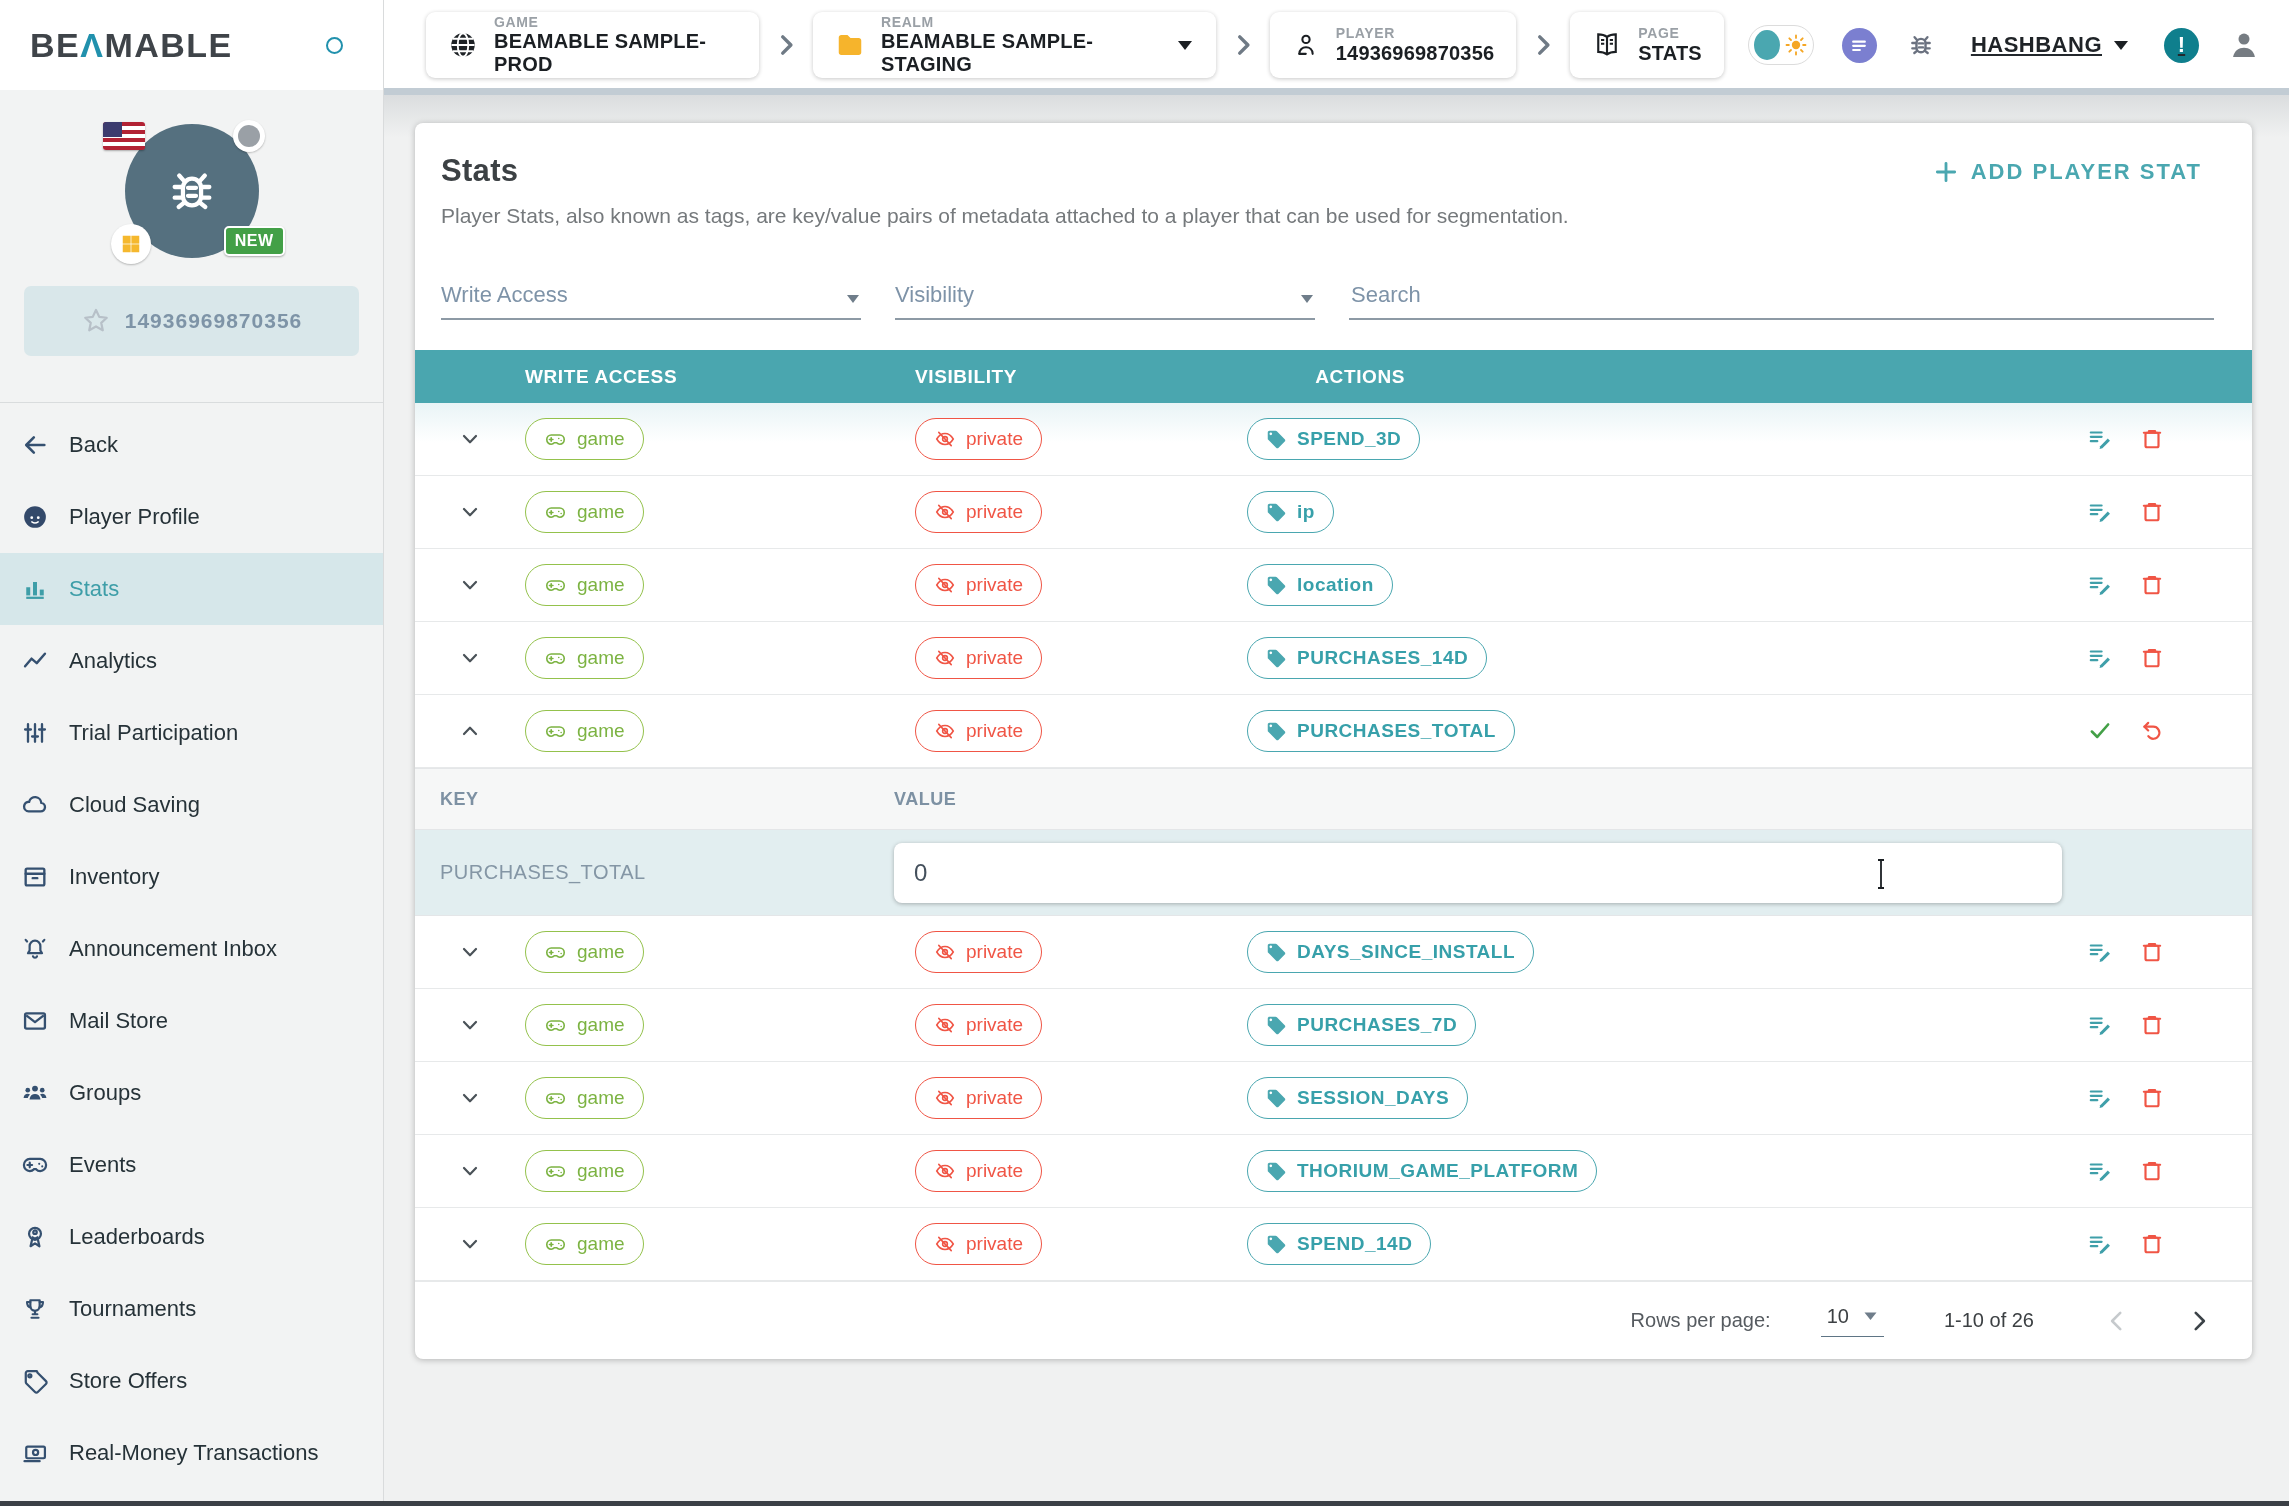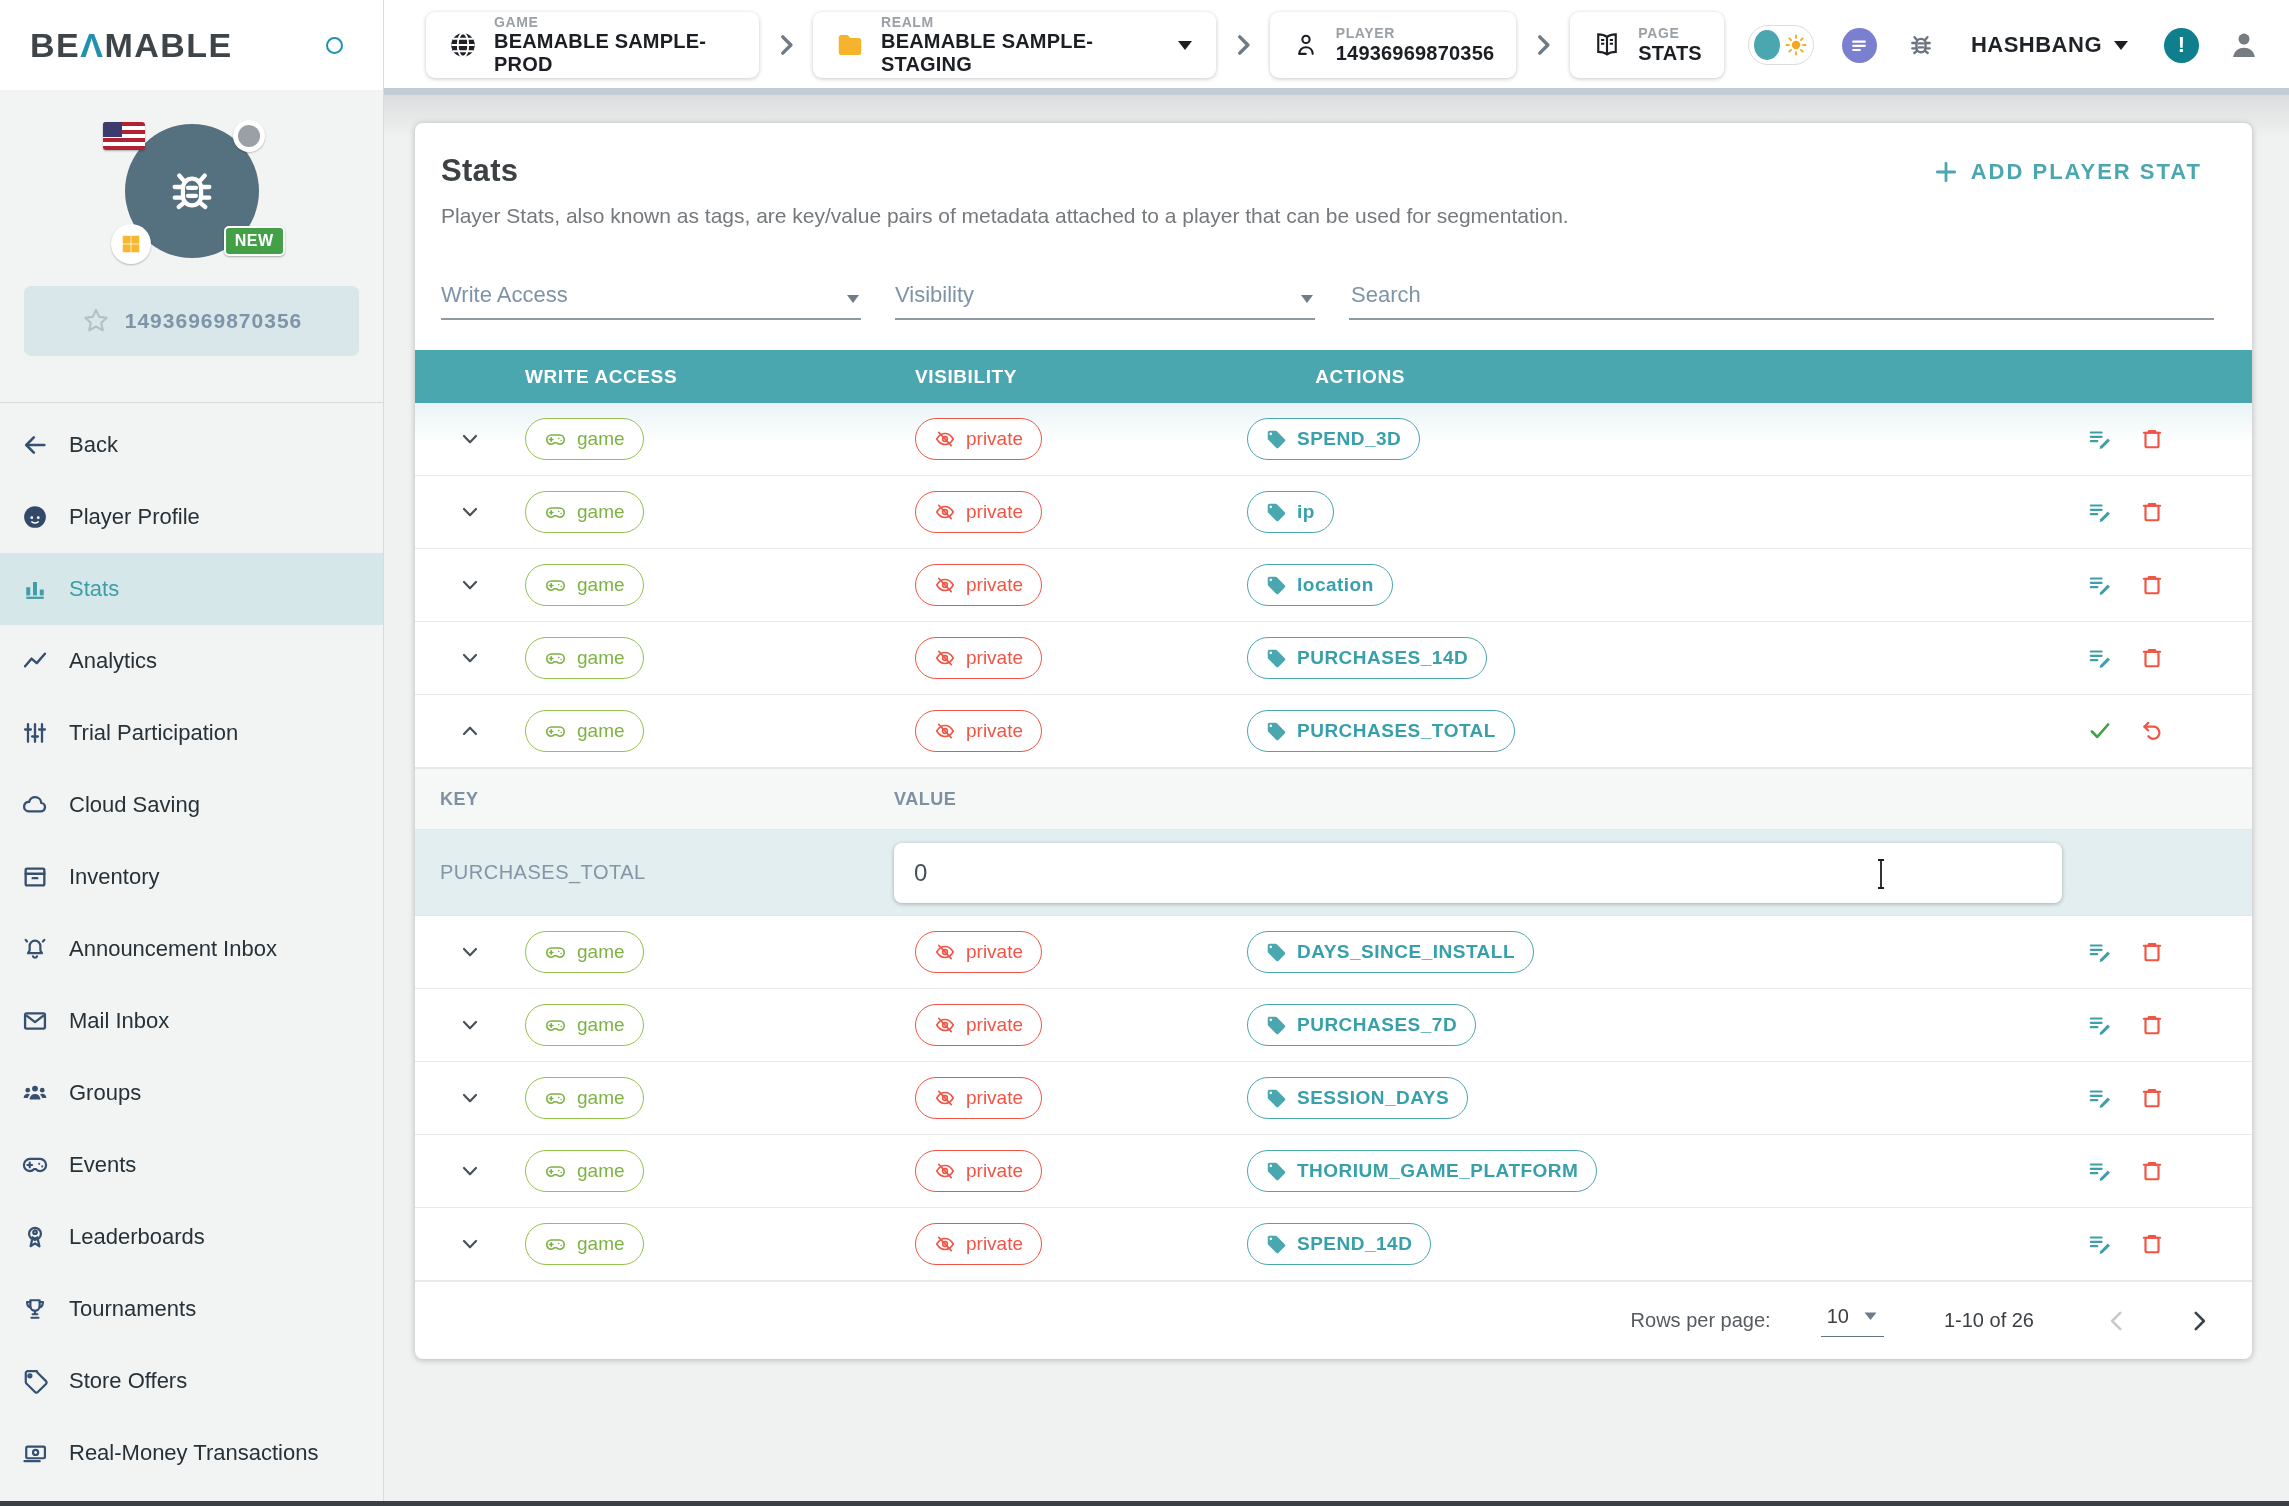--- a/index.html
+++ b/index.html
@@ -17,21 +17,21 @@
   .topbar-main { grid-column:2; grid-row:1; background:#fff; display:flex; align-items:center;
     padding:0 28px 0 42px; gap:0; }
   .crumbs { display:flex; align-items:center; flex:1; min-width:0; }
   .chip { background:#fff; border-radius:9px; box-shadow:0 1px 4px rgba(0,0,0,.22);
     height:66px; display:flex; align-items:center; gap:16px; padding:0 22px; }
   .chip .ctext { display:flex; flex-direction:column; line-height:1.15; }
   .chip .clabel { font-size:14px; font-weight:700; letter-spacing:.6px; color:#9aa0a6; }
   .chip .cvalue { font-size:20px; font-weight:700; color:#1b1f23; letter-spacing:.2px; }
   .crumb-sep { margin:0 14px; display:flex; }
   .chip .dd-caret { margin-left:10px; }
-  .top-actions { display:flex; align-items:center; gap:28px; margin-left:24px; }
+  .top-actions { display:flex; align-items:center; gap:28px; margin-left:24px;text-decoration:underline; }
   .theme-toggle { width:66px; height:40px; border:1px solid #dcdcdc; border-radius:20px;
     display:flex; align-items:center; padding:0 5px; gap:4px; background:#fff; }
   .theme-knob { width:30px; height:30px; border-radius:50%; background:#4aa7b0; }
   .round-icon { width:35px; height:35px; border-radius:50%; display:flex; align-items:center; justify-content:center; }
   .menu-circle { background:#7b7fd0; }
   .org { display:flex; align-items:center; gap:10px; font-size:22px; font-weight:700;
     letter-spacing:.5px; color:#1f2327; margin:0 6px; }
   .alert-circle { background:#0f7f8d; color:#fff; font-weight:700; font-size:22px; }
 
   
@@ -372,21 +372,21 @@
           </span>
         <span>Announcement Inbox</span>
       </div>
       <div class="nav-item">
         <span class="nicon">
             <svg width="28" height="28" viewBox="0 0 24 24" fill="none" stroke="#355070" stroke-width="2" stroke-linejoin="round">
               <rect x="3.5" y="5.5" width="17" height="13" rx="1.3"></rect>
               <polyline points="4.5,7.2 12,13 19.5,7.2"></polyline>
             </svg>
           </span>
-        <span>Mail Inbox</span>
+        <span>Mail Store</span>
       </div>
       <div class="nav-item">
         <span class="nicon">
             <svg width="28" height="28" viewBox="0 0 24 24" fill="#355070">
               <circle cx="12" cy="8.2" r="2.5"></circle>
               <circle cx="5.8" cy="9.6" r="2"></circle>
               <circle cx="18.2" cy="9.6" r="2"></circle>
               <path d="M7.3 17.5c.4-3 2.2-4.6 4.7-4.6s4.3 1.6 4.7 4.6z"></path>
               <path d="M2.2 16.2c.3-2.3 1.7-3.5 3.6-3.5.7 0 1.3.2 1.9.5-1 1-1.6 2-1.9 3z"></path>
               <path d="M21.8 16.2c-.3-2.3-1.7-3.5-3.6-3.5-.7 0-1.3.2-1.9.5 1 1 1.6 2 1.9 3z"></path>

